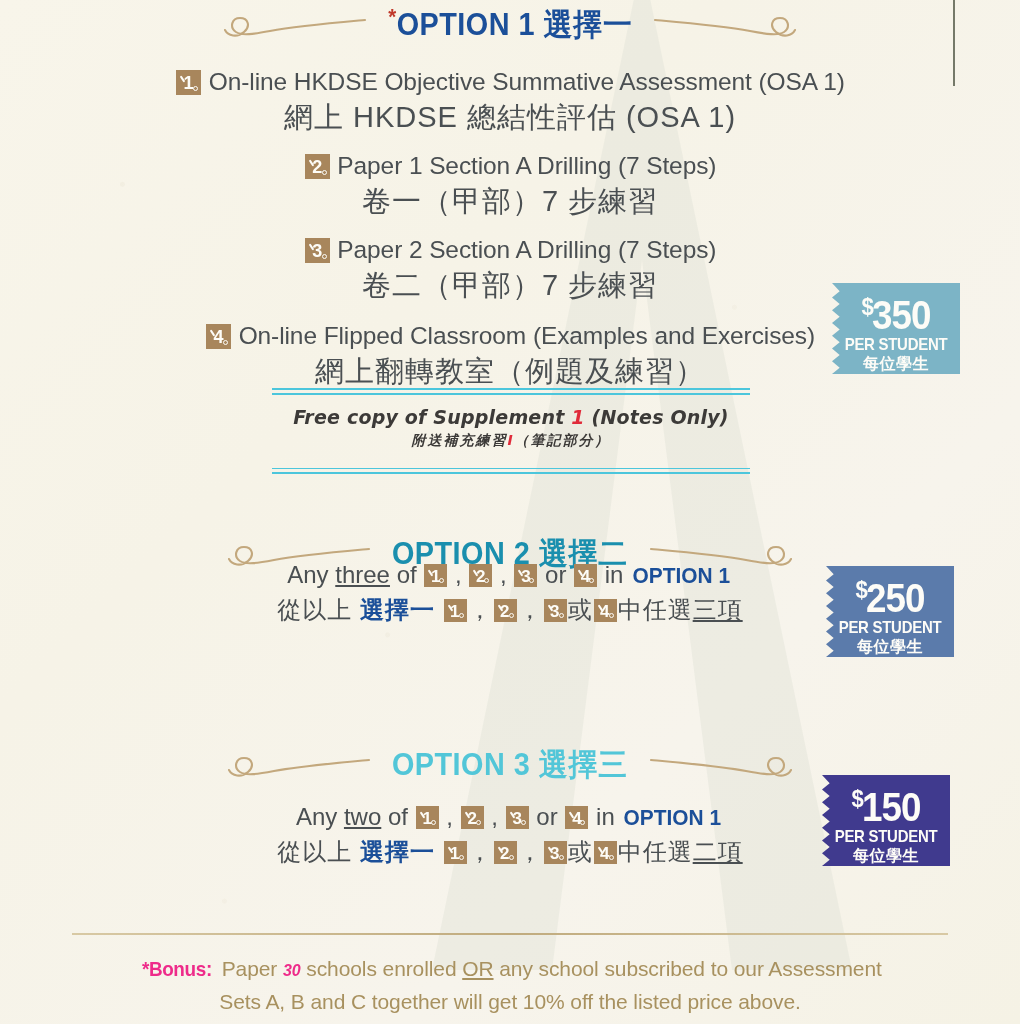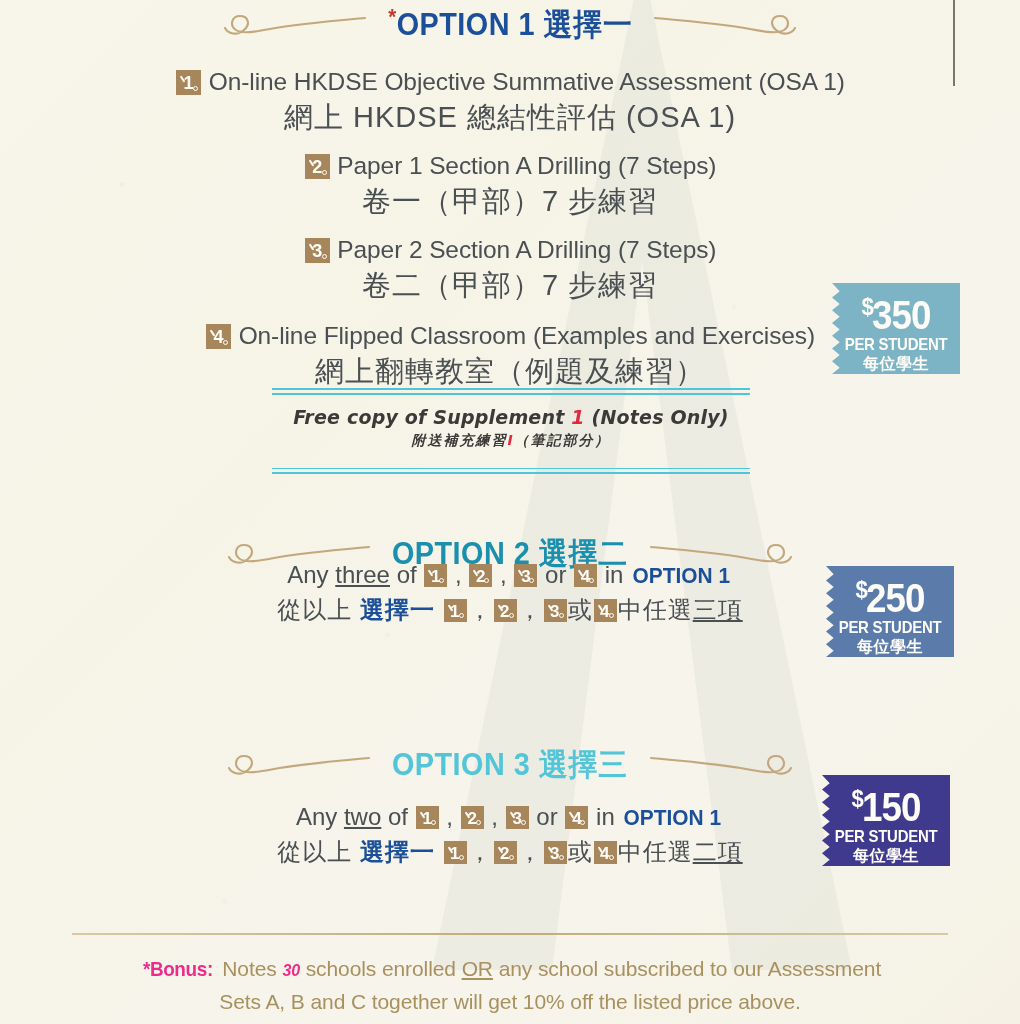--- a/index.html
+++ b/index.html
@@ -28,21 +28,21 @@
   }
   #edge-line{
     position:absolute;left:953px;top:0;width:2px;height:86px;
     background:#5e6352;opacity:.85;z-index:2;
   }
 
   .content{position:relative;z-index:3;width:1020px;height:1024px;}
 
   
   .opt-head{
-    display:flex;align-items:flex-start;justify-content:center;
+    display:flex;align-items:flex-end;justify-content:center;
     gap:0px;width:100%;
   }
   .flourish{flex:0 0 auto;display:block;}
   .opt-title{
     font-family:"Liberation Sans", sans-serif;
     font-weight:bold;
     font-size:31px;
     letter-spacing:.5px;
     white-space:nowrap;
     padding:0 12px;
@@ -289,18 +289,18 @@
     </div>
 
     <div class="ribbon" id="ribbon-150">
       <span class="price"><span class="cur">$</span><span>150</span></span>
       <span class="per">PER STUDENT</span>
       <span class="per-cn">每位學生</span>
     </div>
 
     <div id="divider"></div>
     <div id="bonus">
-      <div class="line"><span class="bonus-label">*Bonus:</span><span> Notes </span><span class="thirty">30</span><span> schools enrolled </span><span class="u">OR</span><span>  any school subscribed to our Assessment</span></div>
+      <div class="line"><span class="bonus-label">*Bonus:</span><span> Paper </span><span class="thirty">30</span><span> schools enrolled </span><span class="u">OR</span><span>  any school subscribed to our Assessment</span></div>
       <div class="line">Sets A, B and C together will get 10% off the listed price above.</div>
     </div>
 
   </div>
 </div>
 
 </body></html>

